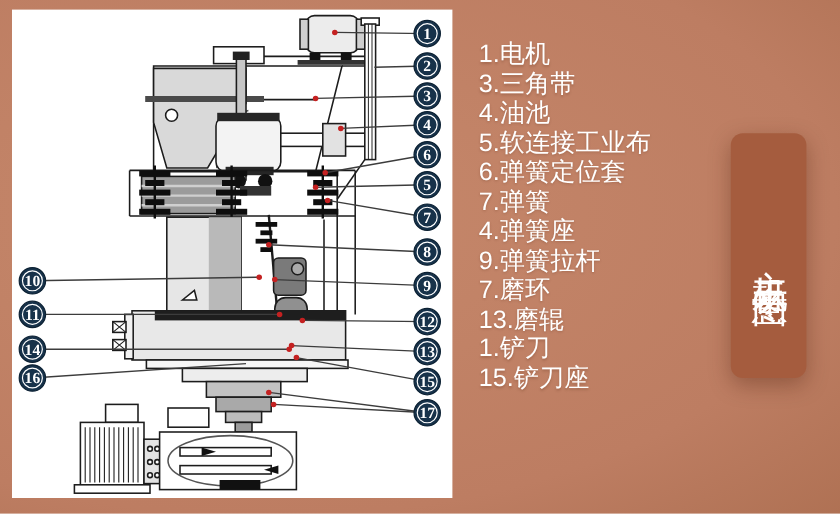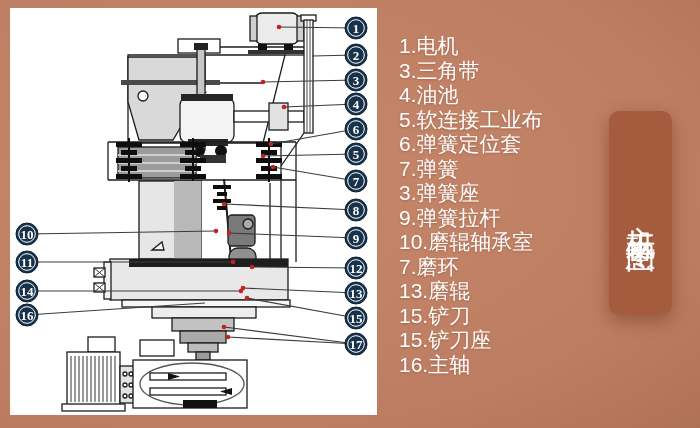--- a/index.html
+++ b/index.html
@@ -304,27 +304,25 @@
     </svg>
   </div>
 
   <div class="parts-list">
       <div class="part-item">1.电机</div>
       <div class="part-item">3.三角带</div>
       <div class="part-item">4.油池</div>
       <div class="part-item">5.软连接工业布</div>
       <div class="part-item">6.弹簧定位套</div>
       <div class="part-item">7.弹簧</div>
-      <div class="part-item">3.弹簧座</div>
+      <div class="part-item">4.弹簧座</div>
       <div class="part-item">9.弹簧拉杆</div>
-      <div class="part-item">10.磨辊轴承室</div>
       <div class="part-item">7.磨环</div>
       <div class="part-item">13.磨辊</div>
-      <div class="part-item">15.铲刀</div>
+      <div class="part-item">1.铲刀</div>
       <div class="part-item">15.铲刀座</div>
-      <div class="part-item">16.主轴</div>
     </div>
 
   <div class="banner" style="background: rgb(165, 92, 62);">
     <div class="banner-text">主机示意图</div>
   </div>
 
 </div>
 
 </body></html>

